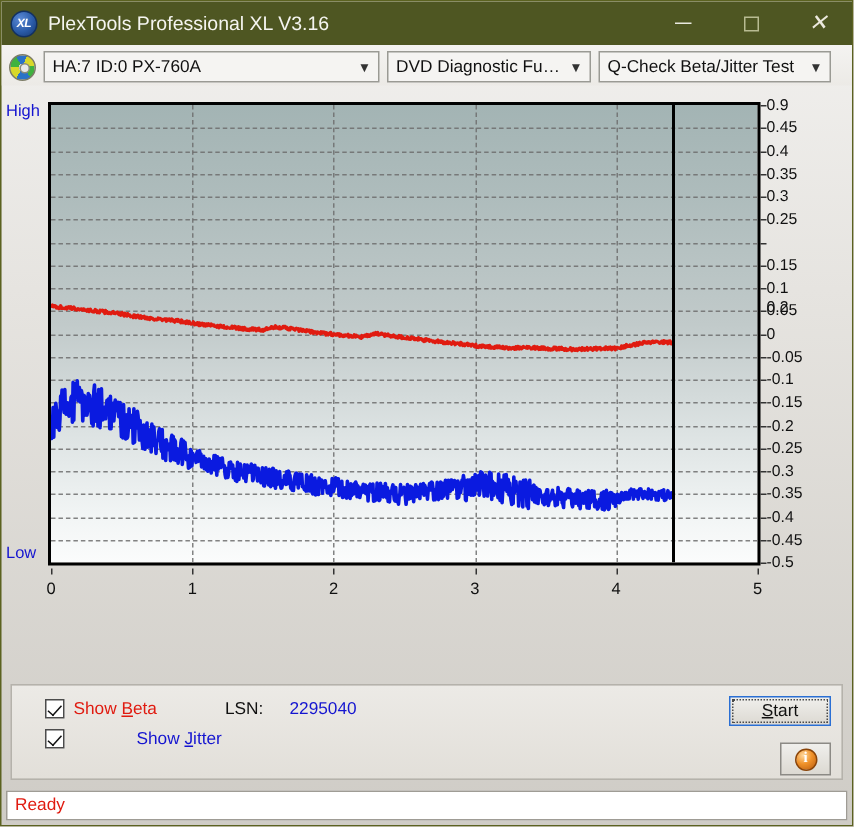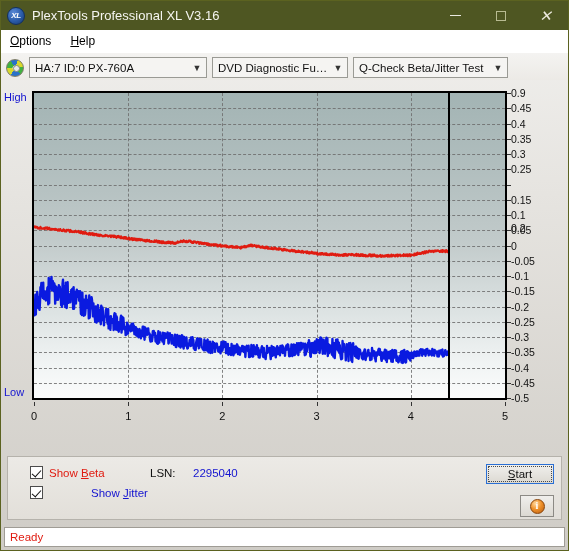--- a/index.html
+++ b/index.html
@@ -128,21 +128,21 @@
     white-space: nowrap;
     overflow: hidden;
   }
   .combo .cv { flex: 1 1 auto; overflow: hidden; text-overflow: ellipsis; }
   .combo .chev {
     flex: 0 0 auto;
     width: 18px;
     display:flex; align-items:center; justify-content:center;
     color:#333; font-size:9px;
   }
-  .combo-drive { width: 178px; }
+  .combo-drive { width: 224px; }
   .combo-fn    { width: 136px; }
   .combo-test  { width: 155px; }
 
   
   .chart-wrap {
     position: relative;
     margin: 3px 0 0 0;
     height: 350px;
   }
   .plot {
@@ -340,24 +340,20 @@
         </div>
       <div class="win-btn">
           <i class="maxsq"></i>
         </div>
       <div class="win-btn">
           <i class="xmark">✕</i>
         </div>
     </div>
   </div>
 
-  <div class="menubar">
-    <div class="menu-item"><u>O</u><span>ptions</span></div>
-    <div class="menu-item"><u>H</u><span>elp</span></div>
-  </div>
 
   <div class="toolbar">
     <div class="disc-icon"></div>
     <div class="combo combo-drive">
       <span class="cv">HA:7 ID:0  PX-760A</span>
       <span class="chev">▼</span>
     </div>
     <div class="combo combo-fn">
       <span class="cv">DVD Diagnostic Functions</span>
       <span class="chev">▼</span>

